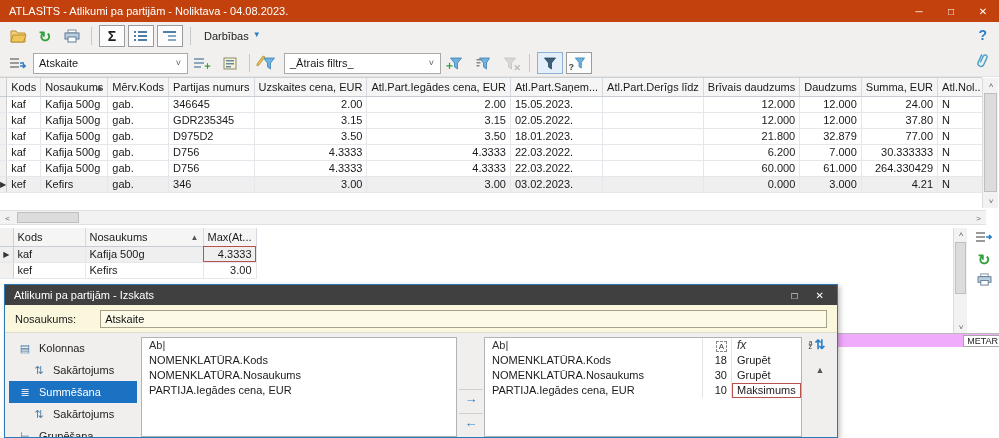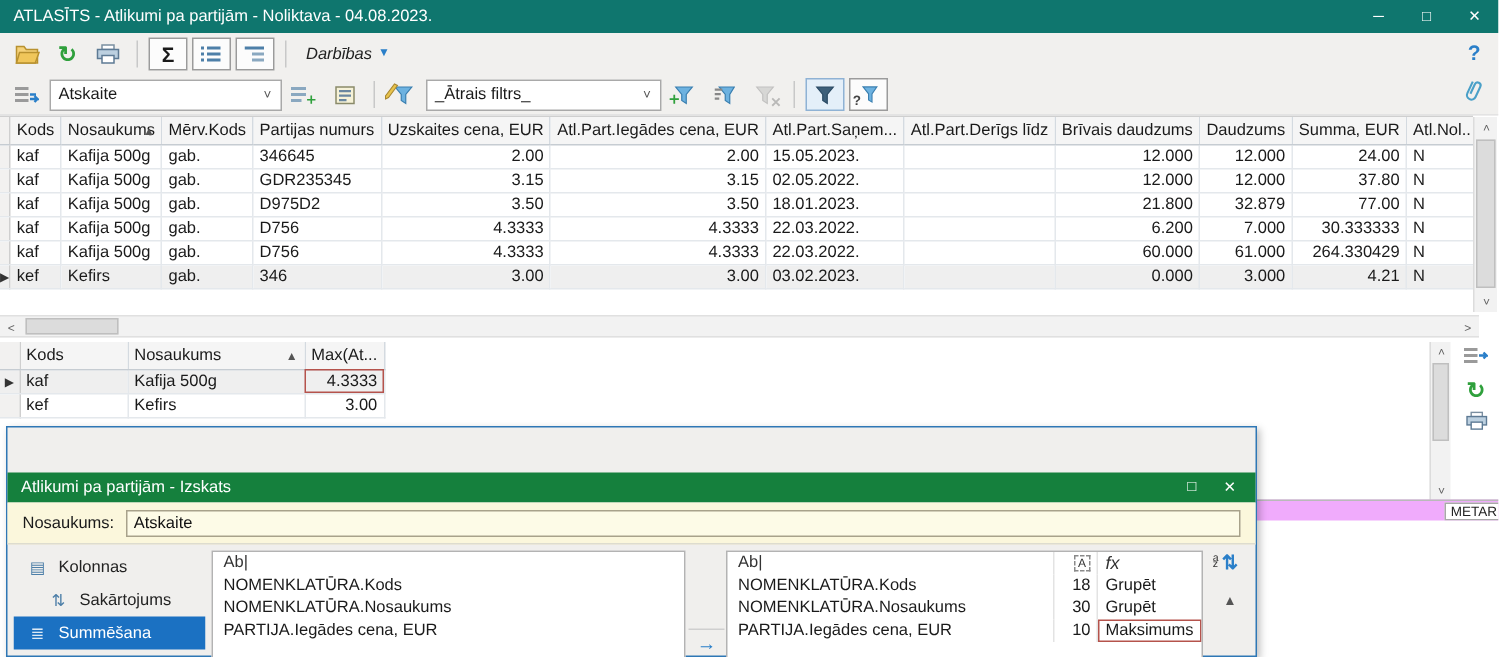--- a/index.html
+++ b/index.html
@@ -3,36 +3,36 @@
 <meta charset="utf-8">
 <style>
   * { box-sizing: border-box; margin: 0; padding: 0; }
   html,body { width: 999px; height: 438px; }
   body {
     position: relative; overflow: hidden; background: #ffffff;
     font-family: "Liberation Sans", sans-serif; font-size: 11px; color: #1a1a1a;
   }
   
   .titlebar { position:absolute; left:0; top:0; width:999px; height:22px;
-    background:#0f766e; color:#fff; display:flex; align-items:center; padding-left:9px; }
+    background:#c2410c; color:#fff; display:flex; align-items:center; padding-left:9px; }
   .titlebar .t { font-size:11px; }
   .win-buttons { margin-left:auto; display:flex; height:22px; }
   .win-btn { width:32px; height:22px; display:flex; align-items:center; justify-content:center;
     color:#fff; font-size:10px; cursor:default; }
   
   .toolbar1 { position:absolute; left:0; top:22px; width:999px; height:28px; background:#f1f0ee;
     display:flex; align-items:center; padding-left:6px; gap:3px; }
   .toolbar2 { position:absolute; left:0; top:50px; width:999px; height:27px; background:#f1f0ee;
     display:flex; align-items:center; padding-left:6px; gap:3px; border-bottom:1px solid #e3e3e3; }
   .tb-btn { height:22px; min-width:24px; display:flex; align-items:center; justify-content:center; }
   .tb-btn.boxed { border:1px solid #9b9b9b; background:#fcfcfc; min-width:26px; }
   .tb-btn.pressed { border:1px solid #8fb2d4; background:#e4eff9; min-width:26px; }
   .tb-sep { width:1px; height:18px; background:#c8c8c8; margin:0 4px; flex:0 0 1px; }
   .sigma { font-size:14px; font-weight:bold; }
-  .menu-label { font-size:11px; color:#222; display:flex; gap:4px; padding:0 6px;font-style:italic; }
+  .menu-label { font-size:11px; color:#222; display:flex; gap:4px; padding:0 6px; }
   .blue-tri { color:#2a7fc9; font-size:8px; }
   .combo { height:21px; background:#fff; border:1px solid #a9a9a9; display:flex; align-items:center;
     padding-left:5px; font-size:11px; }
   .combo .chev { margin-left:auto; color:#555; font-size:9px; padding:0 6px; }
   .combo.view { width:155px; }
   .combo.filter { width:157px; }
   .help-q { position:absolute; right:12px; top:27px; color:#2a7fc9; font-size:14px; font-weight:bold; }
   .clip { position:absolute; right:9px; top:52px; }
   .glyph-green { color:#2fa03c; font-size:15px; font-weight:bold; line-height:1; }
   .plus-green { color:#2fa03c; font-weight:bold; font-size:10px; margin-left:-4px; margin-top:6px; }
@@ -65,26 +65,26 @@
   .summary-wrap { position:absolute; left:0; top:228px; width:953px; height:106px; background:#fff; }
   .right-tools { position:absolute; left:971px; top:231px; width:26px; display:flex;
     flex-direction:column; gap:6px; align-items:center; }
   .status-frag { position:absolute; left:838px; top:333px; width:161px; height:14px;
     border-top:1px solid #b9b9b9; background:#f0abfc; overflow:hidden; }
   .status-frag span { position:absolute; right:-3px; top:1px; font-size:9px; color:#222;
     border:1px solid #a8a8a8; padding:0 3px; background:#fff; }
   
   .dialog { position:absolute; left:4px; top:284px; width:834px; height:154px;
     border:1px solid #2e77b5; background:#f0efed; box-shadow:2px 2px 5px rgba(0,0,0,.25); }
-  .dlg-title { height:20px; background:#15803d; color:#fff; display:flex; align-items:center;
-    padding:0 9px; font-size:11px;margin-top:30px; }
+  .dlg-title { height:20px; background:#404040; color:#fff; display:flex; align-items:center;
+    padding:0 9px; font-size:11px; }
   .dlg-btns { margin-left:auto; display:flex; gap:18px; padding-right:4px; }
   .dlg-btn { color:#fff; font-size:10px; }
   .dlg-name-row { height:28px; background:#fbf7dc; display:flex; align-items:center;
-    padding:0 10px; gap:8px; border-bottom:1px solid #dddccf; }
+    padding:0 10px; gap:24px; border-bottom:1px solid #dddccf; }
   .dlg-name-row input { flex:1; height:18px; background:#fdfbe7; border:1px solid #a8a28b;
     font-family:"Liberation Sans",sans-serif; font-size:11px; padding:0 4px; color:#111; }
   .dlg-body { position:relative; height:104px; }
   .dlg-sidebar { position:absolute; left:4px; top:4px; width:128px; bottom:0; overflow:hidden; }
   .dlg-item { display:flex; align-items:center; gap:7px; height:22px; padding-left:9px; color:#222; }
   .dlg-item.indent { padding-left:23px; }
   .dlg-item.selected { background:#1b71c2; color:#fff; }
   .dlg-item .ic { width:14px; text-align:center; color:#4d7fa8; font-size:11px; }
   .dlg-item.selected .ic { color:#dce9f5; }
   .dlg-list { position:absolute; top:4px; bottom:0; background:#fff; border:1px solid #b3b3b3;

